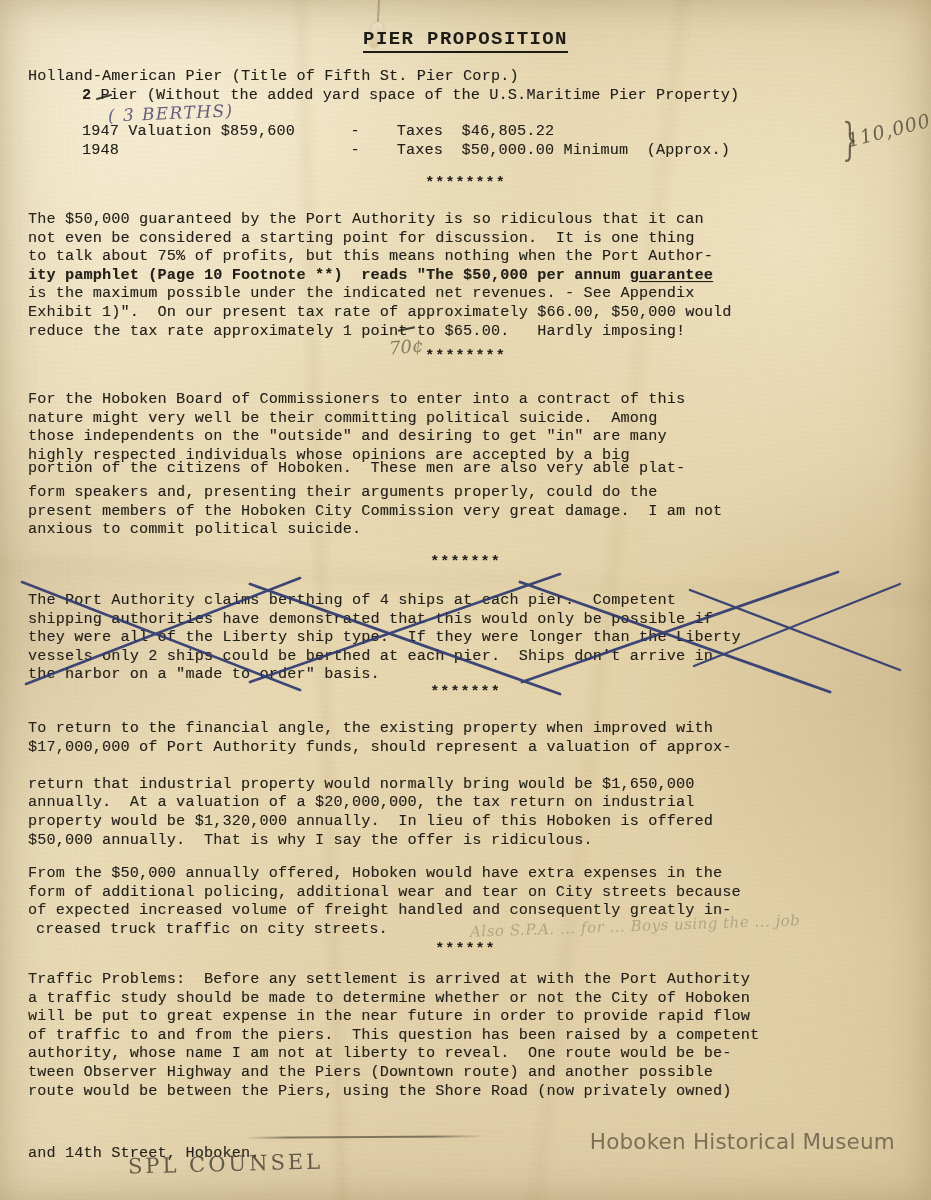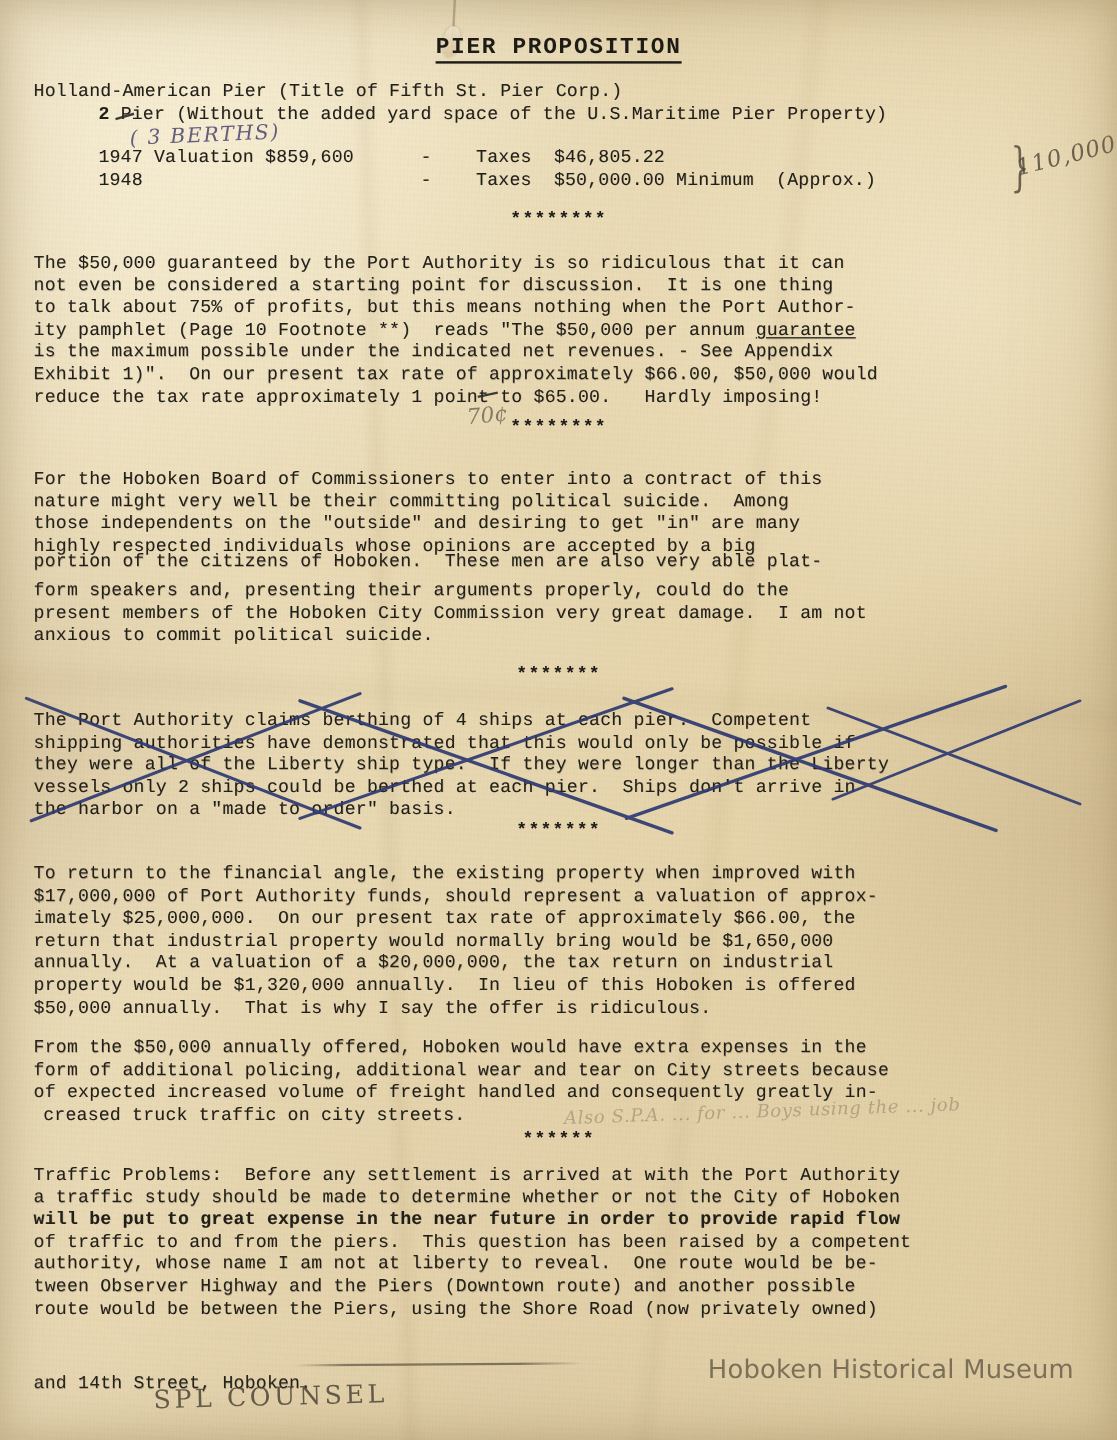--- a/index.html
+++ b/index.html
@@ -241,21 +241,21 @@
 
   <div class="hand" id="ann-berths">( 3 BERTHS)</div>
   <div id="ann-brace">}</div>
   <div class="hand" id="ann-110000">110,000</div>
 
   <div class="stars" style="top:174px;">********</div>
 
   <div class="txt" style="left:28px; top:210px;">The $50,000 guaranteed by the Port Authority is so ridiculous that it can</div>
   <div class="txt" style="left:28px; top:228.6px;">not even be considered a starting point for discussion.  It is one thing</div>
   <div class="txt" style="left:28px; top:247.2px;">to talk about 75% of profits, but this means nothing when the Port Author-</div>
-  <div class="txt" style="left:28px; top:265.8px;"><span>ity pamphlet (Page 10 Footnote **)  reads "The $50,000 per annum </span><span class="u">guarantee</span></div>
+  <div class="txt" style="left:28px; top:265.8px;font-weight:bold;"><span>ity pamphlet (Page 10 Footnote **)  reads "The $50,000 per annum </span><span class="u">guarantee</span></div>
   <div class="txt" style="left:28px; top:284.4px;">is the maximum possible under the indicated net revenues. - See Appendix</div>
   <div class="txt" style="left:28px; top:303px;">Exhibit 1)".  On our present tax rate of approximately $66.00, $50,000 would</div>
   <div class="txt" style="left:28px; top:321.6px;">reduce the tax rate approximately 1 point to $65.00.   Hardly imposing!</div>
   <div class="overstrike" id="strike-1"></div>
   <div class="hand" id="ann-70c">70¢</div>
 
   <div class="stars" style="top:347px;">********</div>
 
   <div class="txt" style="left:28px; top:390px;">For the Hoboken Board of Commissioners to enter into a contract of this</div>
   <div class="txt" style="left:28px; top:408.6px;">nature might very well be their committing political suicide.  Among</div>
@@ -284,38 +284,37 @@
       <path d="M838,6 L522,116" stroke-width="2.7"></path>
       <path d="M690,24 L900,104" stroke-width="2.4"></path>
       <path d="M900,18 L694,100" stroke-width="2.2"></path>
     </g>
   </svg>
 
   <div class="stars" style="top:683px;">*******</div>
 
   <div class="txt" style="left:28px; top:719px;">To return to the financial angle, the existing property when improved with</div>
   <div class="txt" style="left:28px; top:737.6px;">$17,000,000 of Port Authority funds, should represent a valuation of approx-</div>
-  <div class="txt" style="left:28px; top:756.2px;">imately $25,000,000.  On our present tax rate of approximately $66.00, the</div>
   <div class="txt" style="left:28px; top:774.8px;">return that industrial property would normally bring would be $1,650,000</div>
   <div class="txt" style="left:28px; top:793.4px;">annually.  At a valuation of a $20,000,000, the tax return on industrial</div>
   <div class="txt" style="left:28px; top:812px;">property would be $1,320,000 annually.  In lieu of this Hoboken is offered</div>
   <div class="txt" style="left:28px; top:830.6px;">$50,000 annually.  That is why I say the offer is ridiculous.</div>
 
   <div class="txt" style="left:28px; top:864px;">From the $50,000 annually offered, Hoboken would have extra expenses in the</div>
   <div class="txt" style="left:28px; top:882.6px;">form of additional policing, additional wear and tear on City streets because</div>
   <div class="txt" style="left:28px; top:901.2px;">of expected increased volume of freight handled and consequently greatly in-</div>
   <div class="txt" style="left:36px; top:919.8px;">creased truck traffic on city streets.</div>
 
   <div class="hand" id="ann-faint">Also S.P.A. ...  for ... Boys using the ... job</div>
 
   <div class="stars" style="top:940px;">******</div>
 
   <div class="txt" style="left:28px; top:970px;">Traffic Problems:  Before any settlement is arrived at with the Port Authority</div>
   <div class="txt" style="left:28px; top:988.6px;">a traffic study should be made to determine whether or not the City of Hoboken</div>
-  <div class="txt" style="left:28px; top:1007.2px;font-weight:bold;">will be put to great expense in the near future in order to provide rapid flow</div>
+  <div class="txt" style="left:28px; top:1007.2px;">will be put to great expense in the near future in order to provide rapid flow</div>
   <div class="txt" style="left:28px; top:1025.8px;">of traffic to and from the piers.  This question has been raised by a competent</div>
   <div class="txt" style="left:28px; top:1044.4px;">authority, whose name I am not at liberty to reveal.  One route would be be-</div>
   <div class="txt" style="left:28px; top:1063px;">tween Observer Highway and the Piers (Downtown route) and another possible</div>
   <div class="txt" style="left:28px; top:1081.6px;">route would be between the Piers, using the Shore Road (now privately owned)</div>
   <div class="txt" style="left:28px; top:1116px;margin-top:28px;">and 14th Street, Hoboken.</div>
 
   <div id="rule"></div>
   <div class="hand" id="ann-spl">SPL COUNSEL</div>
   <div id="watermark">Hoboken Historical Museum</div>
 

